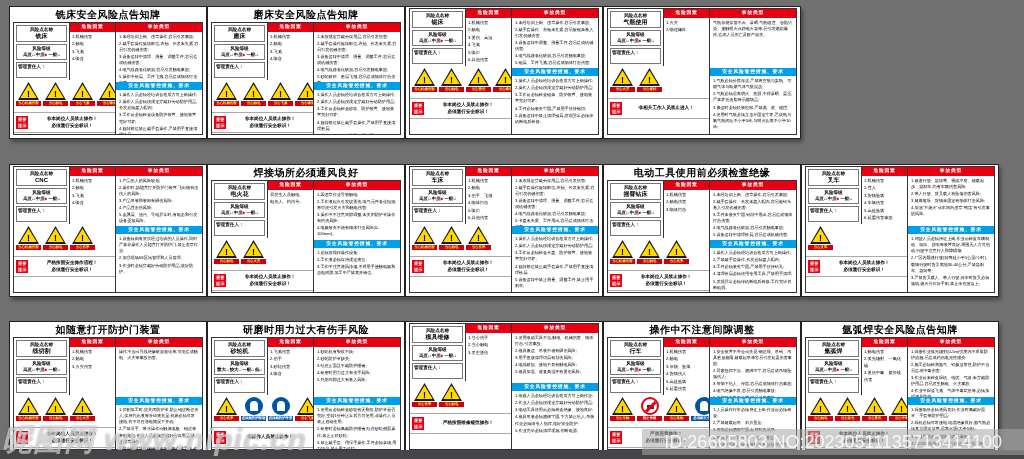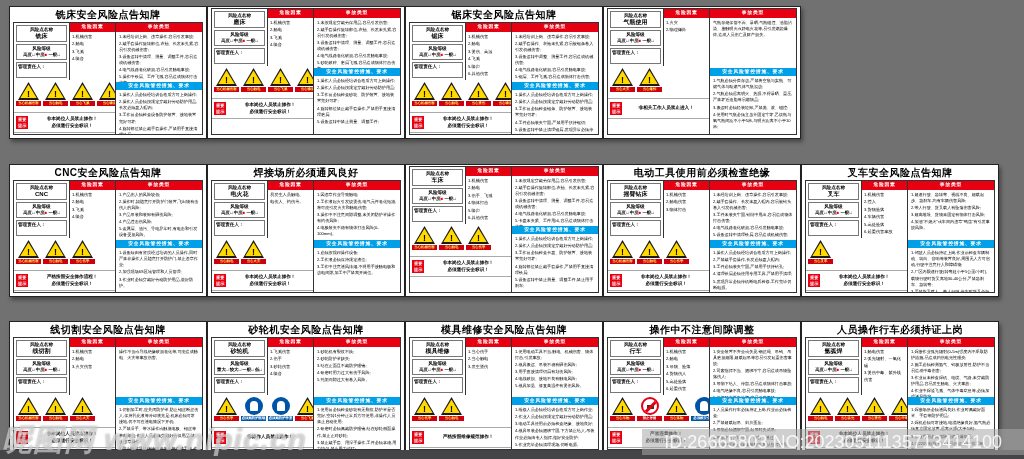--- a/index.html
+++ b/index.html
@@ -171,20 +171,21 @@
         <div class="measures-list">
             <div>1.操作人员必须经培训合格后方可上岗操作;</div>
             <div>2.操作人员必须按规定穿戴好劳动防护用品,长发必须盘入帽内;</div>
             <div>3.工作前必须检查设备防护装置、接地装置完好可靠;</div>
             <div>4.旋转部位禁止戴手套操作,严禁用手直接清理铁屑;</div>
           </div>
       </div>
     </div>
   </div>
     <div class="card">
+    <div class="card-title">磨床安全风险点告知牌</div>
     <div class="card-body">
       <div class="left">
         <div class="left-top">
           <div class="info-col">
             <div class="box name-box">
               <div class="lbl">风险点名称</div>
               <div class="name-value">磨床</div>
             </div>
             <div class="box level-box">
               <div class="lbl">风险等级</div>
@@ -267,21 +268,20 @@
             <div>1.操作人员必须经培训合格后方可上岗操作;</div>
             <div>2.操作人员必须按规定穿戴好劳动防护用品;</div>
             <div>3.工作前必须检查砂轮、防护装置、接地装置完好可靠;</div>
             <div>4.旋转部位禁止戴手套操作,严禁用手直接清理磨屑;</div>
             <div>5.设备运转中禁止测量、调整工件;</div>
           </div>
       </div>
     </div>
   </div>
     <div class="card">
-    <div class="card-title">锯床安全风险点告知牌</div>
     <div class="card-body">
       <div class="left">
         <div class="left-top">
           <div class="info-col">
             <div class="box name-box">
               <div class="lbl">风险点名称</div>
               <div class="name-value">锯床</div>
             </div>
             <div class="box level-box">
               <div class="lbl">风险等级</div>
@@ -440,21 +440,20 @@
             <div>2.气瓶必须远离明火、热源,不得暴晒、重压,严禁靠近油脂等易燃物品;</div>
             <div>3.搬运时必须轻装轻卸,严禁抛、滚、碰撞;</div>
             <div>4.使用时气瓶必须立放并固定牢靠,乙炔瓶与氧气瓶间距不小于5米,与明火距离不小于10米;</div>
           </div>
       </div>
     </div>
   </div>
   </div>
 <div class="row row1">
     <div class="card">
-    <div class="card-title">CNC安全风险点告知牌</div>
     <div class="card-body">
       <div class="left">
         <div class="left-top">
           <div class="info-col">
             <div class="box name-box">
               <div class="lbl">风险点名称</div>
               <div class="name-value">CNC</div>
             </div>
             <div class="box level-box">
               <div class="lbl">风险等级</div>
@@ -781,21 +780,20 @@
             <div>1.操作人员必须经培训合格后方可上岗操作;</div>
             <div>2.严禁戴手套操作,长发必须盘入帽内;</div>
             <div>3.工件必须装夹牢固,严禁用手扶持钻孔;</div>
             <div>4.清理铁屑必须使用专用工具,严禁用手清理;</div>
             <div>5.发现异常必须停机断电后检修,工作完毕切断电源。</div>
           </div>
       </div>
     </div>
   </div>
     <div class="card">
-    <div class="card-title">叉车安全风险点告知牌</div>
     <div class="card-body">
       <div class="left">
         <div class="left-top">
           <div class="info-col">
             <div class="box name-box">
               <div class="lbl">风险点名称</div>
               <div class="name-value">叉车</div>
             </div>
             <div class="box level-box">
               <div class="lbl">风险等级</div>
@@ -855,21 +853,21 @@
             <div>1.驾驶人员必须持证上岗,作业前检查车辆制动、转向、音响等装置良好,周围无人方可启动,行驶中注意行人和障碍物;</div>
             <div>2.厂区内限速行驶(转弯处小于5公里/小时),载物行驶时货叉离地30-40公分,严禁急刹车、急转弯;</div>
             <div>3.严禁货叉载人、带人行驶,停车时货叉必须落地,熄火并拉好手刹,禁止停在坡道上;</div>
           </div>
       </div>
     </div>
   </div>
   </div>
 <div class="row row2">
     <div class="card">
-    <div class="card-title">线切割安全风险点告知牌</div>
+    <div class="card-title">如随意打开防护门装置</div>
     <div class="card-body">
       <div class="left">
         <div class="left-top">
           <div class="info-col">
             <div class="box name-box">
               <div class="lbl">风险点名称</div>
               <div class="name-value">线切割</div>
             </div>
             <div class="box level-box">
               <div class="lbl">风险等级</div>
@@ -937,21 +935,21 @@
         <div class="hdr blue">安全风险管控措施、要求</div>
         <div class="measures-list">
             <div>1.切割加工时,应关闭防护罩,防止钼丝断丝伤人,保持乳化液等冷却液充足;机床必须可靠接地,切不可在通电情况下开机;</div>
             <div>2.严禁湿手、带水操作或触摸电极、钼丝等带电部位;作业人员必须穿戴好劳保用品,禁止违章操作;</div>
             <div>3.防止断丝导线绝缘破损老化等造成工伤,作业完毕必须切断电源并清理现场。</div>
           </div>
       </div>
     </div>
   </div>
     <div class="card">
-    <div class="card-title">砂轮机安全风险点告知牌</div>
+    <div class="card-title">研磨时用力过大有伤手风险</div>
     <div class="card-body">
       <div class="left">
         <div class="left-top">
           <div class="info-col">
             <div class="box name-box">
               <div class="lbl">风险点名称</div>
               <div class="name-value">砂轮机</div>
             </div>
             <div class="box level-box">
               <div class="lbl">风险等级</div>
@@ -1027,21 +1025,20 @@
         <div class="hdr blue">安全风险管控措施、要求</div>
         <div class="measures-list">
             <div>1.使用前必须检查砂轮有无裂纹,防护罩是否完好,空转1分钟正常后方可使用,非操作人员禁止启动使用;</div>
             <div>2.研磨时必须佩戴防护眼镜,站在砂轮侧面操作,禁止正对砂轮;</div>
             <div>3.禁止戴手套、用湿手操作,工件必须拿稳,用力均匀,禁止用力过猛;</div>
           </div>
       </div>
     </div>
   </div>
     <div class="card">
-    <div class="card-title">模具维修安全风险点告知牌</div>
     <div class="card-body">
       <div class="left">
         <div class="left-top">
           <div class="info-col">
             <div class="box name-box">
               <div class="lbl">风险点名称</div>
               <div class="name-value">模具维修</div>
             </div>
             <div class="box level-box">
               <div class="lbl">风险等级</div>
@@ -1202,21 +1199,21 @@
             <div>2.严禁超载起吊、斜拉歪挂;</div>
             <div>3.吊物必须捆绑牢固,起吊时先试吊;</div>
             <div>4.吊物下方严禁站人、停留、通过;</div>
             <div>5.作业中司机必须精神集中,服从指挥信号;</div>
             <div>6.行车运行中严禁维修、保养;</div>
           </div>
       </div>
     </div>
   </div>
     <div class="card">
-    <div class="card-title">人员操作行车必须持证上岗</div>
+    <div class="card-title">氩弧焊安全风险点告知牌</div>
     <div class="card-body">
       <div class="left">
         <div class="left-top">
           <div class="info-col">
             <div class="box name-box">
               <div class="lbl">风险点名称</div>
               <div class="name-value">氩弧焊</div>
             </div>
             <div class="box level-box">
               <div class="lbl">风险等级</div>

